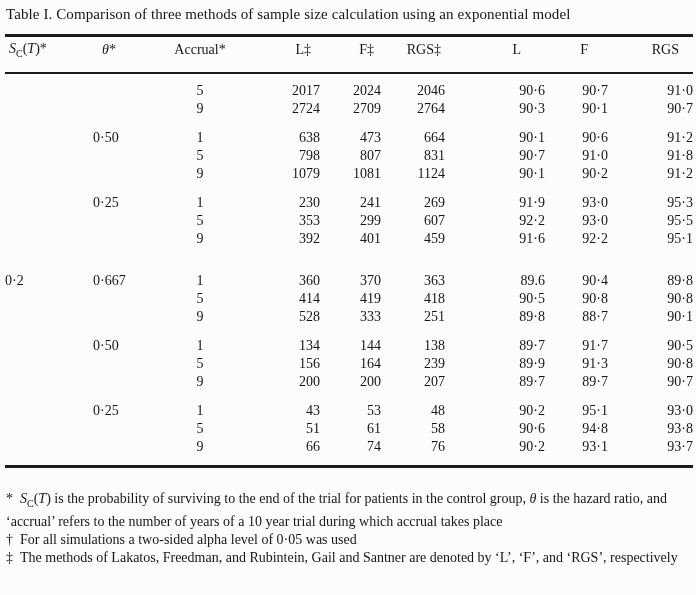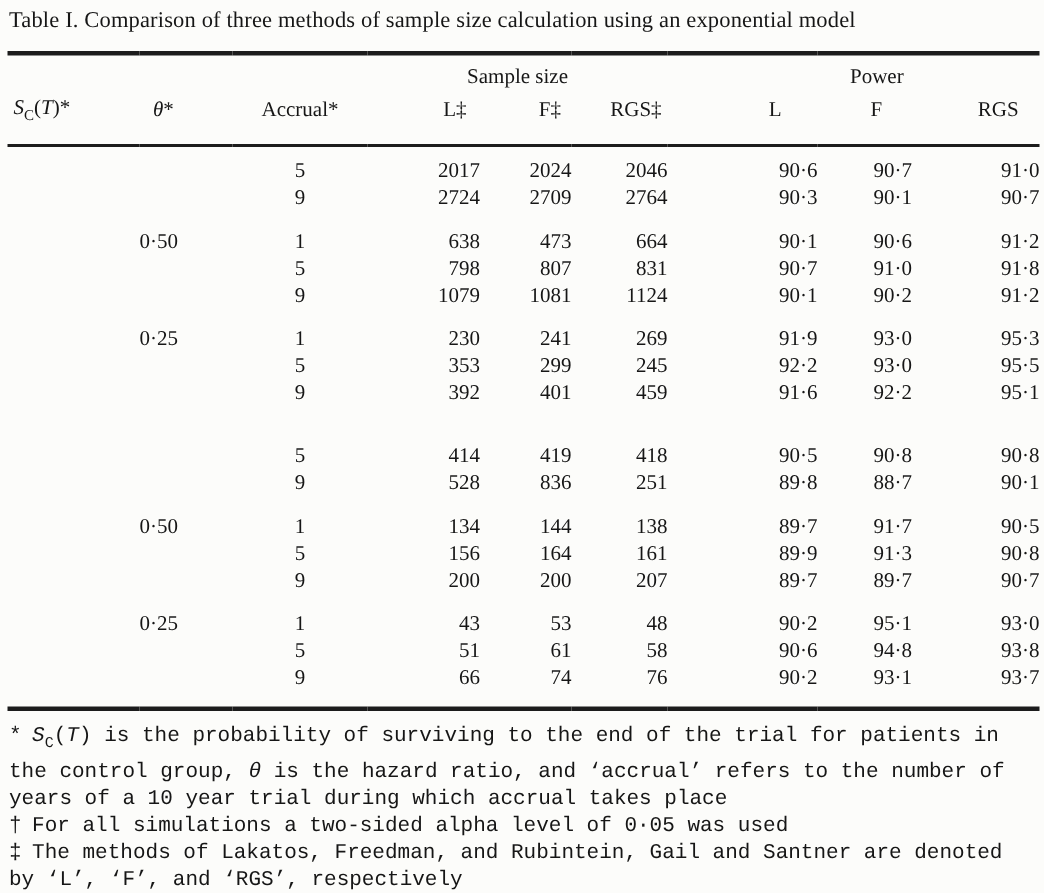--- a/index.html
+++ b/index.html
@@ -70,21 +70,21 @@
   td.num { text-align: right; padding-right: 4px; }
 
   tr.sp-top td     { height: 8px;  padding: 0; }
   tr.sp-group td   { height: 11px; padding: 0; }
   tr.sp-section td { height: 24px; padding: 0; }
   tr.sp-bottom td  { height: 9px;  padding: 0; }
 
   sub { font-size: 10px; }
   i { font-style: italic; }
 
-  .footnotes { margin-top: 8px; padding-left: 1px; font-family: Liberation Mono, monospace; }
+  .footnotes { margin-top: 22px; padding-left: 1px; }
   .footnotes p {
     margin: 0;
     font-size: 14px;
     line-height: 18px;
   }
   .fn-marker { margin-right: 7px; }
 </style>
 </head>
 <body>
 
@@ -98,25 +98,20 @@
         <col style="width:62px">
         <col style="width:90px">
       <col style="width:75px">
         <col style="width:61px">
         <col style="width:64px">
       <col style="width:100px">
         <col style="width:63px">
         <col style="width:85px">
     </colgroup>
     <thead>
-      <tr class="span-row">
-        <td colspan="3"></td>
-        <td colspan="3">Sample size</td>
-        <td colspan="3" class="power-span">Power</td>
-      </tr>
       <tr class="cols-row">
         <th class="h1"><i>S</i><sub>C</sub><span>(</span><i>T</i><span>)</span><span>*</span></th>
         <th class="h2"><i>θ</i><span>*</span></th>
         <th class="h3">Accrual*</th>
         <th class="h4">L‡</th>
         <th class="h5">F‡</th>
         <th class="h6">RGS‡</th>
         <th class="h7">L</th>
         <th class="h8">F</th>
         <th class="h9">RGS</th>
@@ -197,56 +192,67 @@
           <td class="c7 num">91·9</td>
           <td class="c8 num">93·0</td>
           <td class="c9 num">95·3</td>
         </tr>
         <tr class="data-row">
           <td class="c1"></td>
           <td class="c2"></td>
           <td class="c3 ctr">5</td>
           <td class="c4 num">353</td>
           <td class="c5 num">299</td>
-          <td class="c6 num">245</td>
+          <td class="c6 num">607</td>
           <td class="c7 num">92·2</td>
           <td class="c8 num">93·0</td>
           <td class="c9 num">95·5</td>
         </tr>
         <tr class="data-row">
           <td class="c1"></td>
           <td class="c2"></td>
           <td class="c3 ctr">9</td>
           <td class="c4 num">392</td>
           <td class="c5 num">401</td>
           <td class="c6 num">459</td>
           <td class="c7 num">91·6</td>
           <td class="c8 num">92·2</td>
           <td class="c9 num">95·1</td>
         </tr>
         <tr class="sp-section">
           <td colspan="9"></td>
         </tr>
         <tr class="data-row">
+          <td class="c1">0·2</td>
+          <td class="c2">0·667</td>
+          <td class="c3 ctr">1</td>
+          <td class="c4 num">360</td>
+          <td class="c5 num">370</td>
+          <td class="c6 num">363</td>
+          <td class="c7 num">89.6</td>
+          <td class="c8 num">90·4</td>
+          <td class="c9 num">89·8</td>
+        </tr>
+        <tr class="data-row">
           <td class="c1"></td>
           <td class="c2"></td>
           <td class="c3 ctr">5</td>
           <td class="c4 num">414</td>
           <td class="c5 num">419</td>
           <td class="c6 num">418</td>
           <td class="c7 num">90·5</td>
           <td class="c8 num">90·8</td>
           <td class="c9 num">90·8</td>
         </tr>
         <tr class="data-row">
           <td class="c1"></td>
           <td class="c2"></td>
           <td class="c3 ctr">9</td>
           <td class="c4 num">528</td>
-          <td class="c5 num">836</td>
+          <td class="c5 num">333</td>
           <td class="c6 num">251</td>
           <td class="c7 num">89·8</td>
           <td class="c8 num">88·7</td>
           <td class="c9 num">90·1</td>
         </tr>
         <tr class="sp-group">
           <td colspan="9"></td>
         </tr>
         <tr class="data-row">
           <td class="c1"></td>
@@ -258,21 +264,21 @@
           <td class="c7 num">89·7</td>
           <td class="c8 num">91·7</td>
           <td class="c9 num">90·5</td>
         </tr>
         <tr class="data-row">
           <td class="c1"></td>
           <td class="c2"></td>
           <td class="c3 ctr">5</td>
           <td class="c4 num">156</td>
           <td class="c5 num">164</td>
-          <td class="c6 num">161</td>
+          <td class="c6 num">239</td>
           <td class="c7 num">89·9</td>
           <td class="c8 num">91·3</td>
           <td class="c9 num">90·8</td>
         </tr>
         <tr class="data-row">
           <td class="c1"></td>
           <td class="c2"></td>
           <td class="c3 ctr">9</td>
           <td class="c4 num">200</td>
           <td class="c5 num">200</td>

